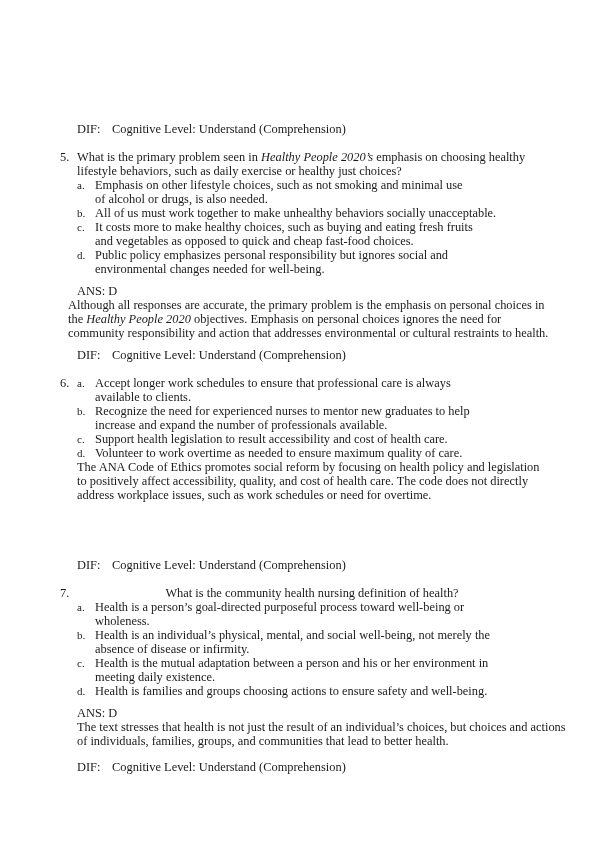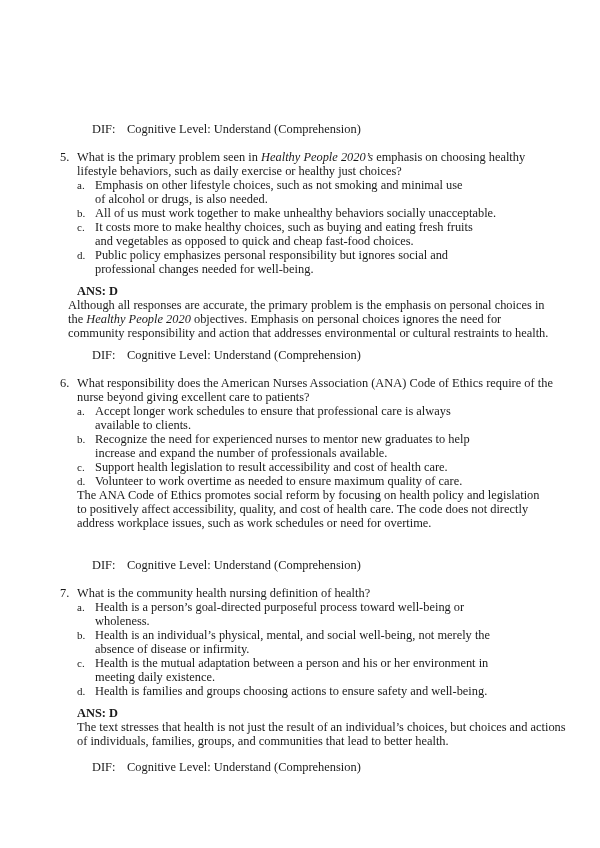--- a/index.html
+++ b/index.html
@@ -2,29 +2,29 @@
 <html><head>
 <meta charset="utf-8">
 <style>
   html, body { margin: 0; padding: 0; background: #ffffff; }
   body {
     width: 600px; height: 848px; overflow: hidden; position: relative;
     font-family: "Liberation Serif", serif; color: #1a1a1a;
     font-size: 12.4px; line-height: 14px;
   }
   .page { position: absolute; left: 0; top: 0; width: 600px; height: 848px; }
-  .dif { position: absolute; left: 92px; }
+  .dif { position: absolute; left: 77px; }
   .dif .lbl { display: inline-block; width: 32px; }
   .q { position: absolute; left: 60px; width: 500px; }
   .q .num { position: absolute; left: 0; top: 0; }
   .q .stem { margin-left: 17px; }
   .opts { margin: 0 0 0 17px; padding: 0; list-style: none; }
   .opt { position: relative; padding-left: 18px; }
   .opt .letter { position: absolute; left: 0; top: 0; font-size: 11px; }
-  .ans { margin-left: 17px; margin-top: 8px; font-weight: bold; }
+  .ans { margin-left: 17px; margin-top: 8px; }
   .rat { margin-left: 17px; }
   em { font-style: italic; }
 </style>
 </head>
 <body>
 
 <div class="page">
 
   <div class="dif" style="top:122px;">
     <span class="lbl">DIF:</span>
@@ -33,53 +33,52 @@
 
   <div class="q" style="top:150px;">
     <span class="num">5.</span>
     <div class="stem" style="width:470px;">
       <span>What is the primary problem seen in </span><em>Healthy People 2020’s</em><span> emphasis on choosing healthy lifestyle behaviors, such as daily exercise or healthy just choices?</span>
     </div>
     <ul class="opts">
       <li class="opt" style="width:380px;"><span class="letter">a.</span><span>Emphasis on other lifestyle choices, such as not smoking and minimal use of alcohol or drugs, is also needed.</span></li>
       <li class="opt" style="width:440px;"><span class="letter">b.</span><span>All of us must work together to make unhealthy behaviors socially unacceptable.</span></li>
       <li class="opt" style="width:380px;"><span class="letter">c.</span><span>It costs more to make healthy choices, such as buying and eating fresh fruits and vegetables as opposed to quick and cheap fast-food choices.</span></li>
-      <li class="opt" style="width:360px;"><span class="letter">d.</span><span>Public policy emphasizes personal responsibility but ignores social and professional changes needed for well-being.</span></li>
+      <li class="opt" style="width:360px;"><span class="letter">d.</span><span>Public policy emphasizes personal responsibility but ignores social and environmental changes needed for well-being.</span></li>
     </ul>
     <div class="ans">ANS:  D</div>
     <div class="rat" style="width:485px;margin-left:8px;">
       <span>Although all responses are accurate, the primary problem is the emphasis on personal choices in the </span><em>Healthy People 2020</em><span> objectives. Emphasis on personal choices ignores the need for community responsibility and action that addresses environmental or cultural restraints to health.</span>
     </div>
   </div>
 
   <div class="dif" style="top:348px;">
     <span class="lbl">DIF:</span>
     <span>Cognitive Level: Understand (Comprehension)</span>
   </div>
 
   <div class="q" style="top:376px;">
     <span class="num">6.</span>
-    <div class="stem" style="width:490px;">What responsibility does the American Nurses Association (ANA) Code of Ethics require of the nurse beyond giving excellent care to patients?</div>
     <ul class="opts">
       <li class="opt" style="width:400px;"><span class="letter">a.</span><span>Accept longer work schedules to ensure that professional care is always available to clients.</span></li>
       <li class="opt" style="width:380px;"><span class="letter">b.</span><span>Recognize the need for experienced nurses to mentor new graduates to help increase and expand the number of professionals available.</span></li>
       <li class="opt" style="width:420px;"><span class="letter">c.</span><span>Support health legislation to result accessibility and cost of health care.</span></li>
       <li class="opt" style="width:420px;"><span class="letter">d.</span><span>Volunteer to work overtime as needed to ensure maximum quality of care.</span></li>
     </ul>
     <div class="rat" style="width:475px;">The ANA Code of Ethics promotes social reform by focusing on health policy and legislation to positively affect accessibility, quality, and cost of health care. The code does not directly address workplace issues, such as work schedules or need for overtime.</div>
   </div>
 
   <div class="dif" style="top:558px;">
     <span class="lbl">DIF:</span>
     <span>Cognitive Level: Understand (Comprehension)</span>
   </div>
 
   <div class="q" style="top:586px;">
     <span class="num">7.</span>
-    <div class="stem" style="width:470px;">What is the community health nursing definition of health?</div>
+    <div class="stem" style="width:470px;text-align:center;">What is the community health nursing definition of health?</div>
     <ul class="opts">
       <li class="opt" style="width:380px;"><span class="letter">a.</span><span>Health is a person’s goal-directed purposeful process toward well-being or wholeness.</span></li>
       <li class="opt" style="width:405px;"><span class="letter">b.</span><span>Health is an individual’s physical, mental, and social well-being, not merely the absence of disease or infirmity.</span></li>
       <li class="opt" style="width:405px;"><span class="letter">c.</span><span>Health is the mutual adaptation between a person and his or her environment in meeting daily existence.</span></li>
       <li class="opt" style="width:420px;"><span class="letter">d.</span><span>Health is families and groups choosing actions to ensure safety and well-being.</span></li>
     </ul>
     <div class="ans">ANS:  D</div>
     <div class="rat" style="width:500px;">The text stresses that health is not just the result of an individual’s choices, but choices and actions of individuals, families, groups, and communities that lead to better health.</div>
   </div>
 

